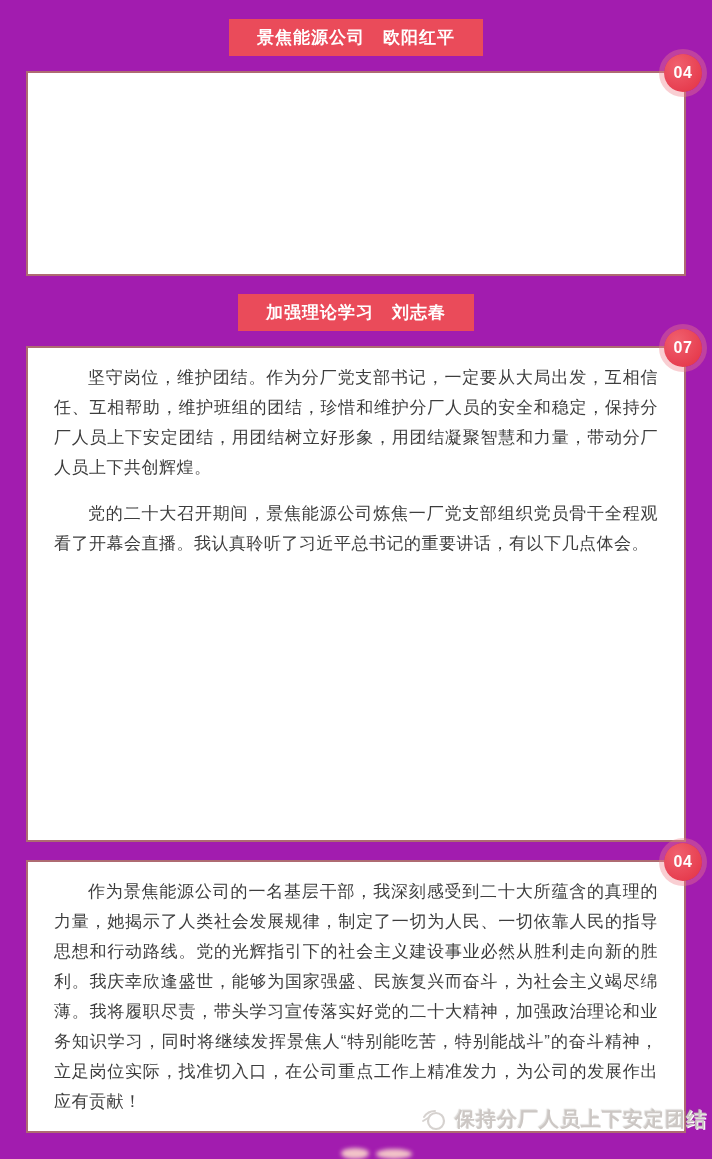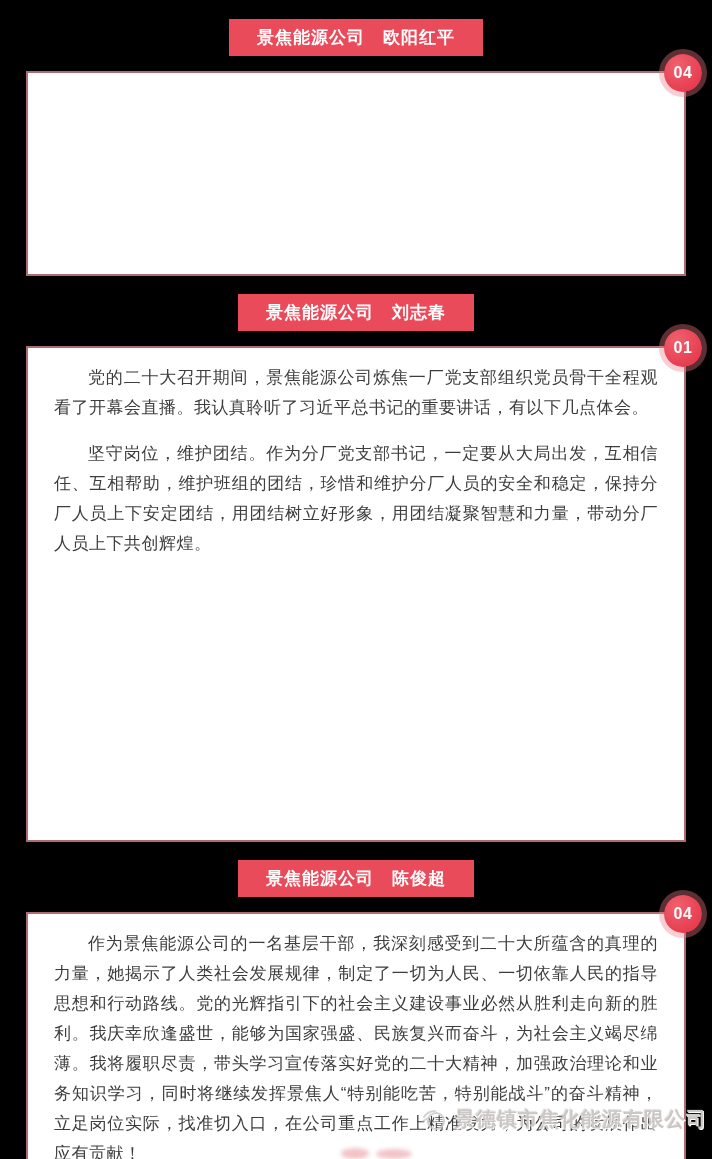--- a/index.html
+++ b/index.html
@@ -6,21 +6,21 @@
   html, body { background: #ffffff; }
   body {
     font-family: "Liberation Sans", "DejaVu Sans", sans-serif;
     -webkit-font-smoothing: antialiased;
   }
   .page {
     position: relative;
     width: 712px;
     height: 1159px;
     margin: 0 auto;
-    background: #000000;
+    background: #a21caf;
     overflow: hidden;
     padding-top: 19px;
   }
   .section { margin-bottom: 18px; }
   .title-badge {
     display: block;
     width: fit-content;
     margin: 0 auto 15px auto;
     background: #ea4b5a;
     color: #ffffff;
@@ -102,41 +102,40 @@
 <div class="page">
 
   <div class="section">
     <div class="title-badge">景焦能源公司　欧阳红平</div>
     <div class="content-box box-1">
       <div class="corner-badge">04</div>
     </div>
   </div>
 
   <div class="section">
-    <div class="title-badge">景焦能源公司　刘志春</div>
+    <div class="title-badge">加强理论学习　刘志春</div>
     <div class="content-box box-2">
-      <div class="corner-badge">01</div>
+      <div class="corner-badge">07</div>
+      <p>坚守岗位，维护团结。作为分厂党支部书记，一定要从大局出发，互相信任、互相帮助，维护班组的团结，珍惜和维护分厂人员的安全和稳定，保持分厂人员上下安定团结，用团结树立好形象，用团结凝聚智慧和力量，带动分厂人员上下共创辉煌。</p>
       <p>党的二十大召开期间，景焦能源公司炼焦一厂党支部组织党员骨干全程观看了开幕会直播。我认真聆听了习近平总书记的重要讲话，有以下几点体会。</p>
-      <p>坚守岗位，维护团结。作为分厂党支部书记，一定要从大局出发，互相信任、互相帮助，维护班组的团结，珍惜和维护分厂人员的安全和稳定，保持分厂人员上下安定团结，用团结树立好形象，用团结凝聚智慧和力量，带动分厂人员上下共创辉煌。</p>
     </div>
   </div>
 
   <div class="section">
-    <div class="title-badge">景焦能源公司　陈俊超</div>
     <div class="content-box box-3">
       <div class="corner-badge">04</div>
       <p>作为景焦能源公司的一名基层干部，我深刻感受到二十大所蕴含的真理的力量，她揭示了人类社会发展规律，制定了一切为人民、一切依靠人民的指导思想和行动路线。党的光辉指引下的社会主义建设事业必然从胜利走向新的胜利。我庆幸欣逢盛世，能够为国家强盛、民族复兴而奋斗，为社会主义竭尽绵薄。我将履职尽责，带头学习宣传落实好党的二十大精神，加强政治理论和业务知识学习，同时将继续发挥景焦人“特别能吃苦，特别能战斗”的奋斗精神，立足岗位实际，找准切入口，在公司重点工作上精准发力，为公司的发展作出应有贡献！</p>
     </div>
   </div>
 
   <div class="watermark">
     <svg class="watermark-logo" viewBox="0 0 26 26" aria-hidden="true">
       <circle cx="14" cy="14" r="8" fill="none" stroke="#ccc7c4" stroke-width="2.2"></circle>
       <path d="M2 10 Q6 4 13 4" fill="none" stroke="#ccc7c4" stroke-width="2" stroke-linecap="round"></path>
       <path d="M1 14 L6 11" fill="none" stroke="#ccc7c4" stroke-width="1.8" stroke-linecap="round"></path>
     </svg>
-    <span class="watermark-text">景德镇市焦化能源有限公司</span>
+    <span class="watermark-text">保持分厂人员上下安定团结</span>
   </div>
 
   <div class="decor-blob b1"></div>
   <div class="decor-blob b2"></div>
 
 </div>
 
 </body></html>

